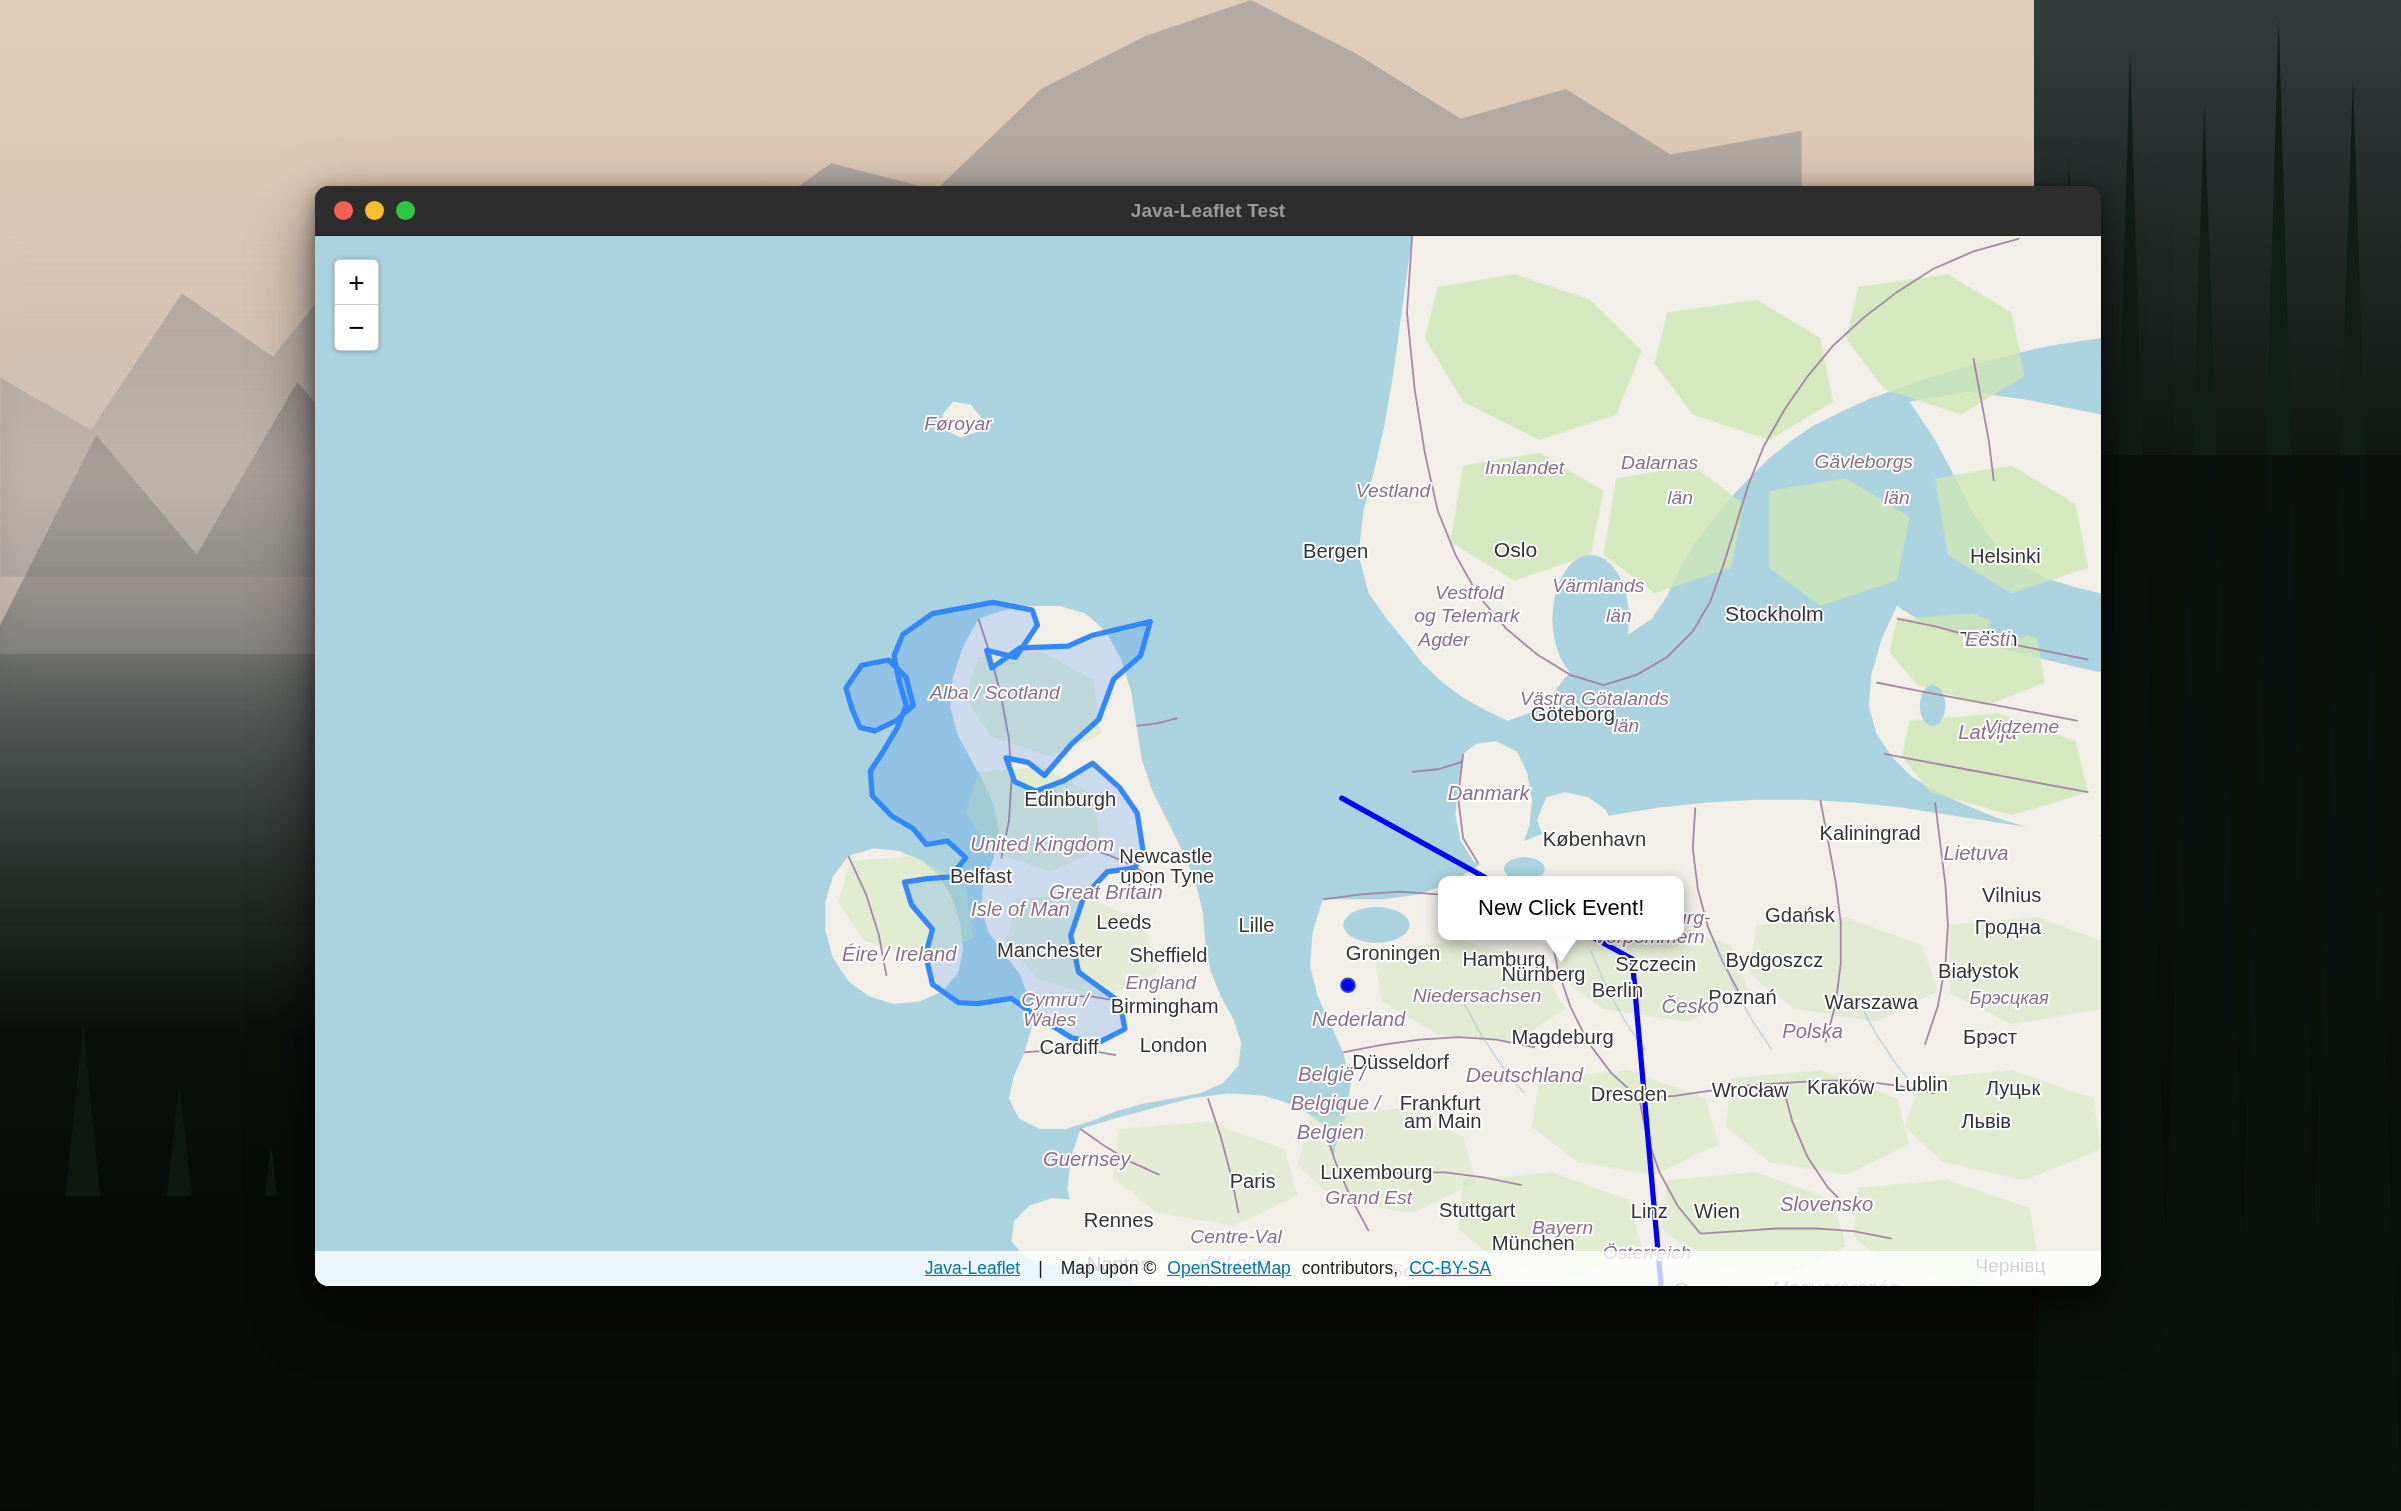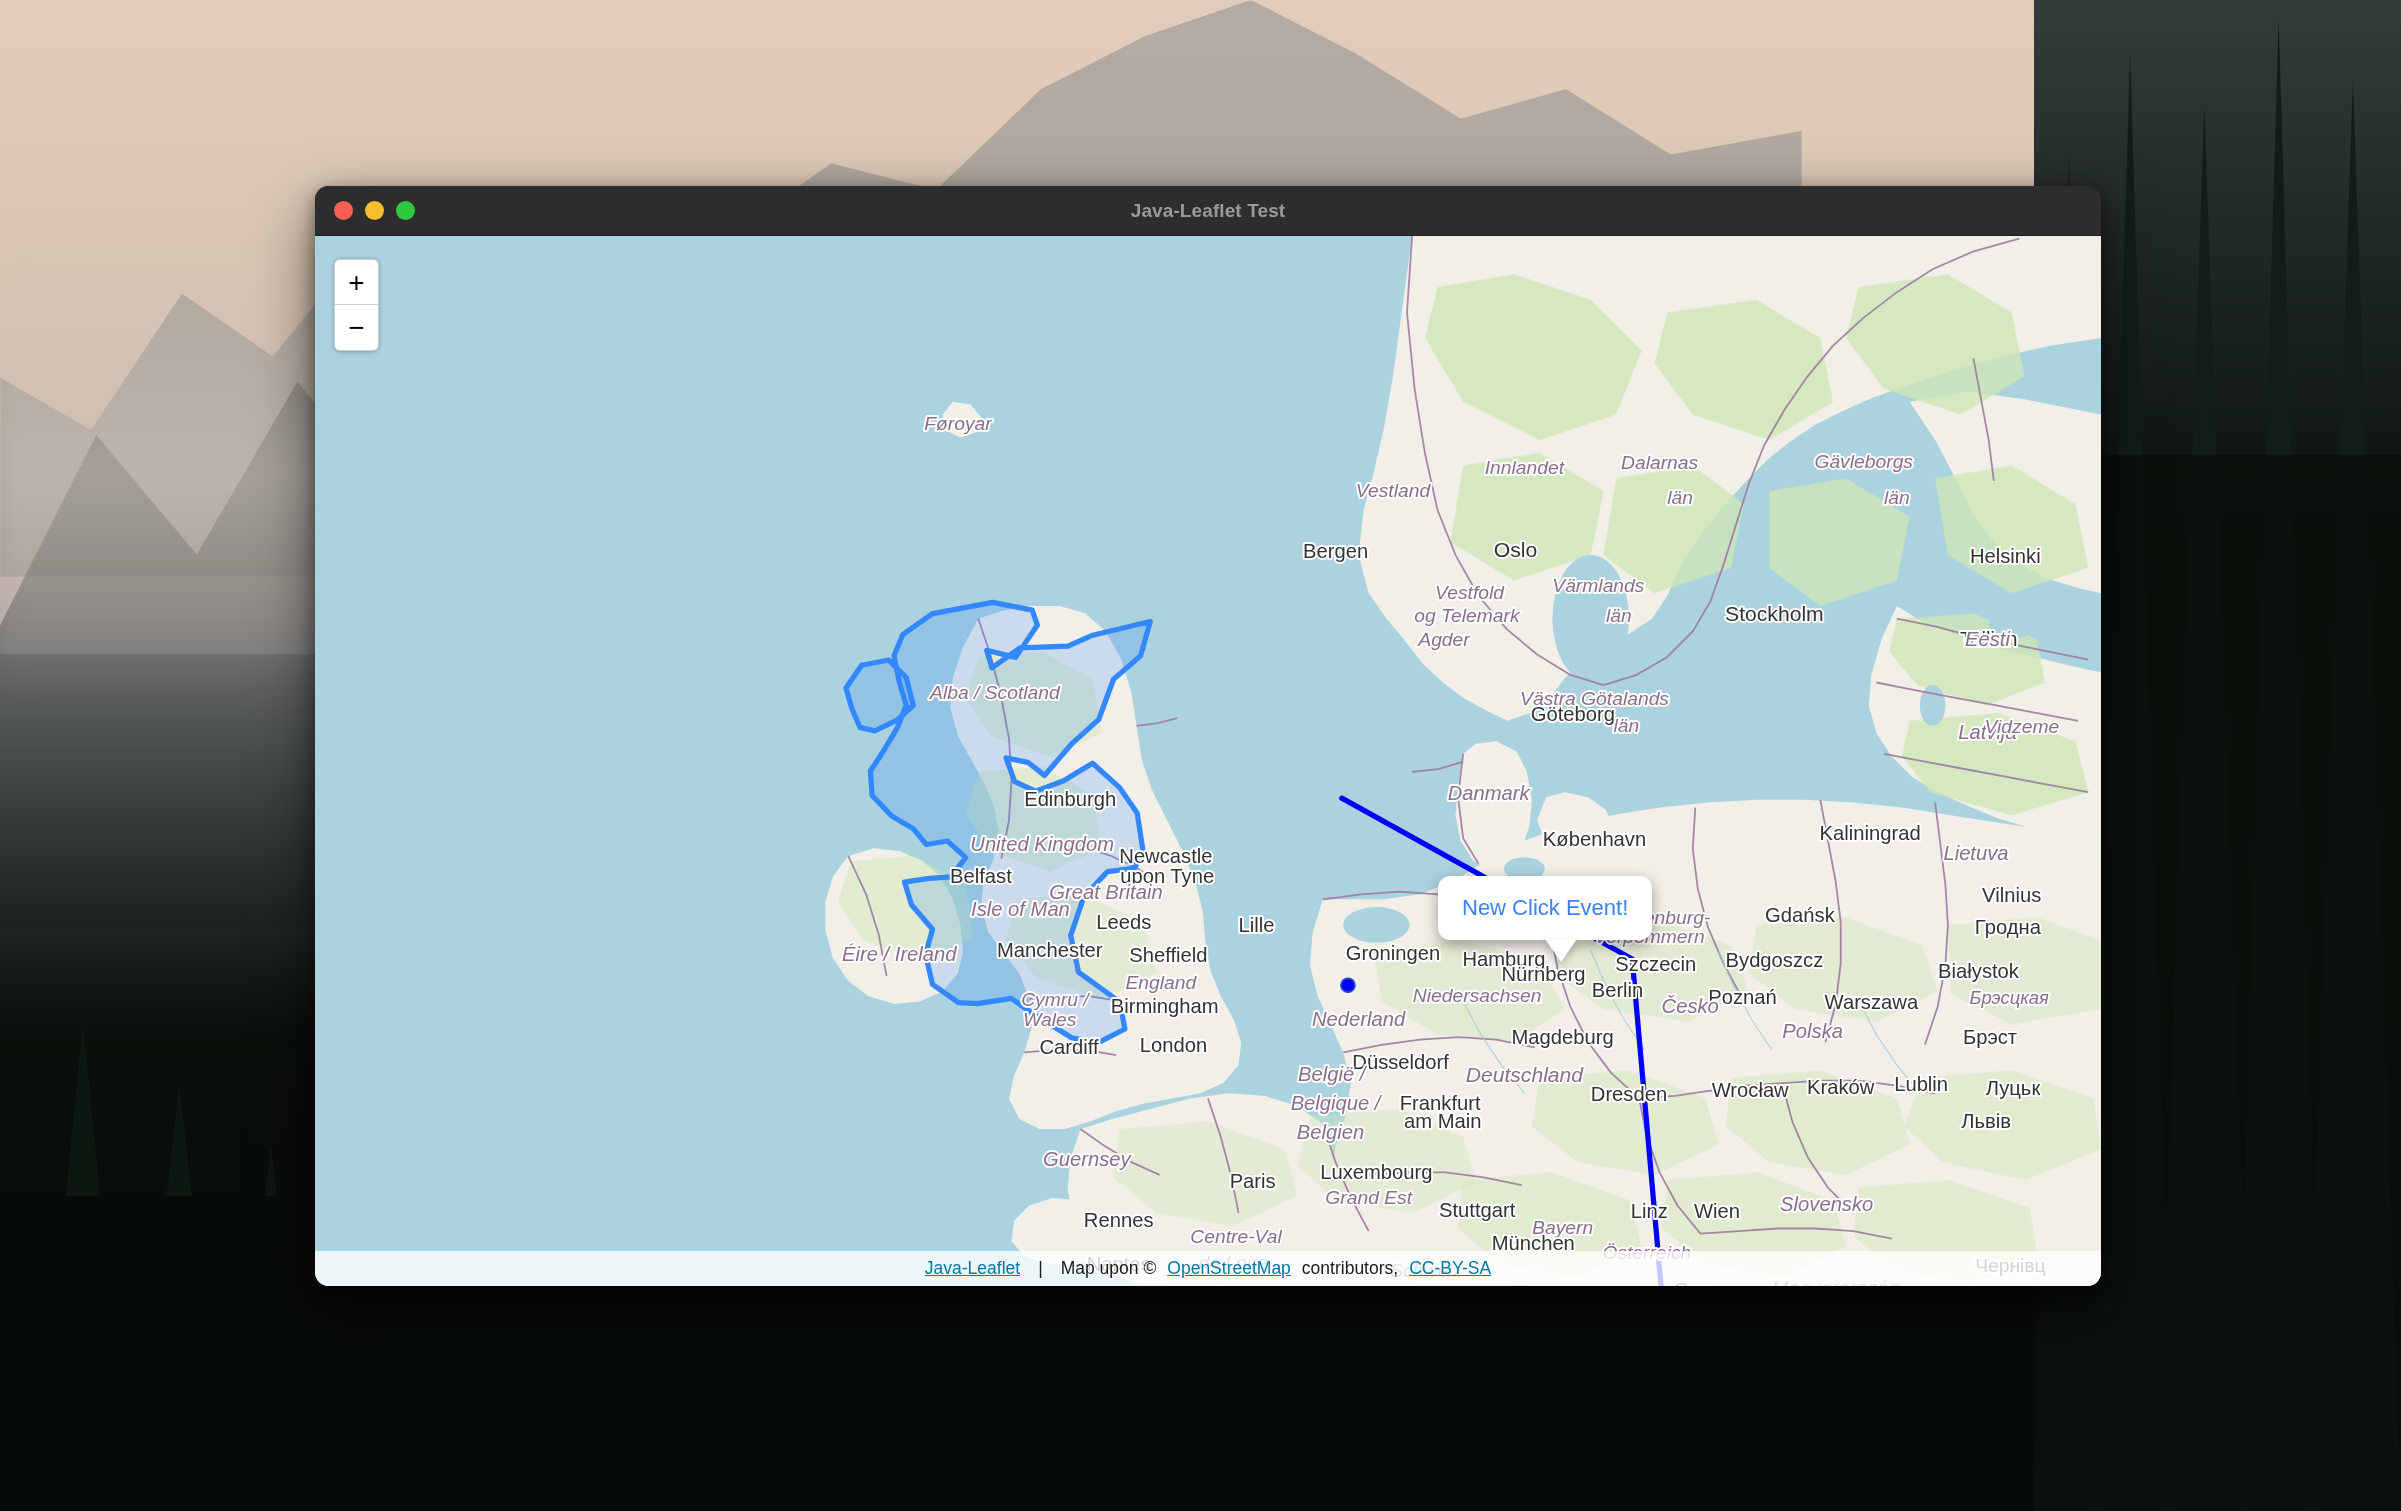--- a/index.html
+++ b/index.html
@@ -130,23 +130,23 @@
 
   
   #popup {
     position: absolute;
     left: 1123px; top: 640px;
     z-index: 50;
   }
   #popup-bubble {
     background: #fff;
     border-radius: 12.2px;
-    padding: 19px 24px;
+    padding: 19px 40px;
     font-size: 22px;
-    color: #3b82f6;
+    color: #000000;
     box-shadow: 0 4.4px 14px rgba(0,0,0,0.35);
     white-space: nowrap;
     text-align: center;
   }
   #popup-tip {
     position: absolute;
     left: 107px; top: 100%;
     margin-top: -0.9px;
     width: 0; height: 0;
     border-left: 16.6px solid transparent;

